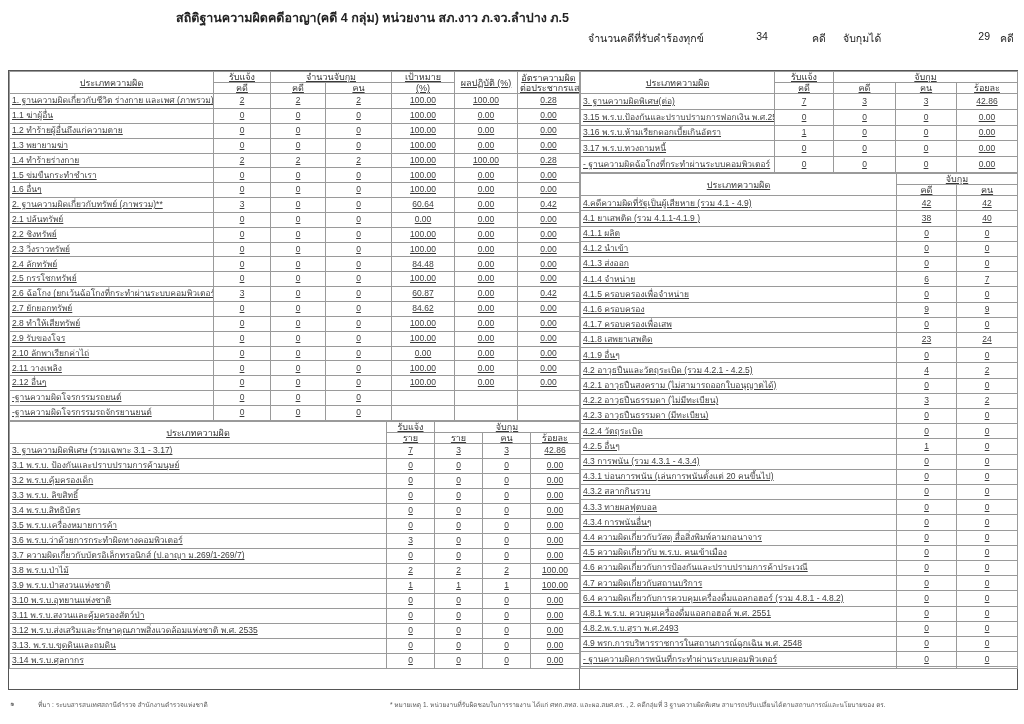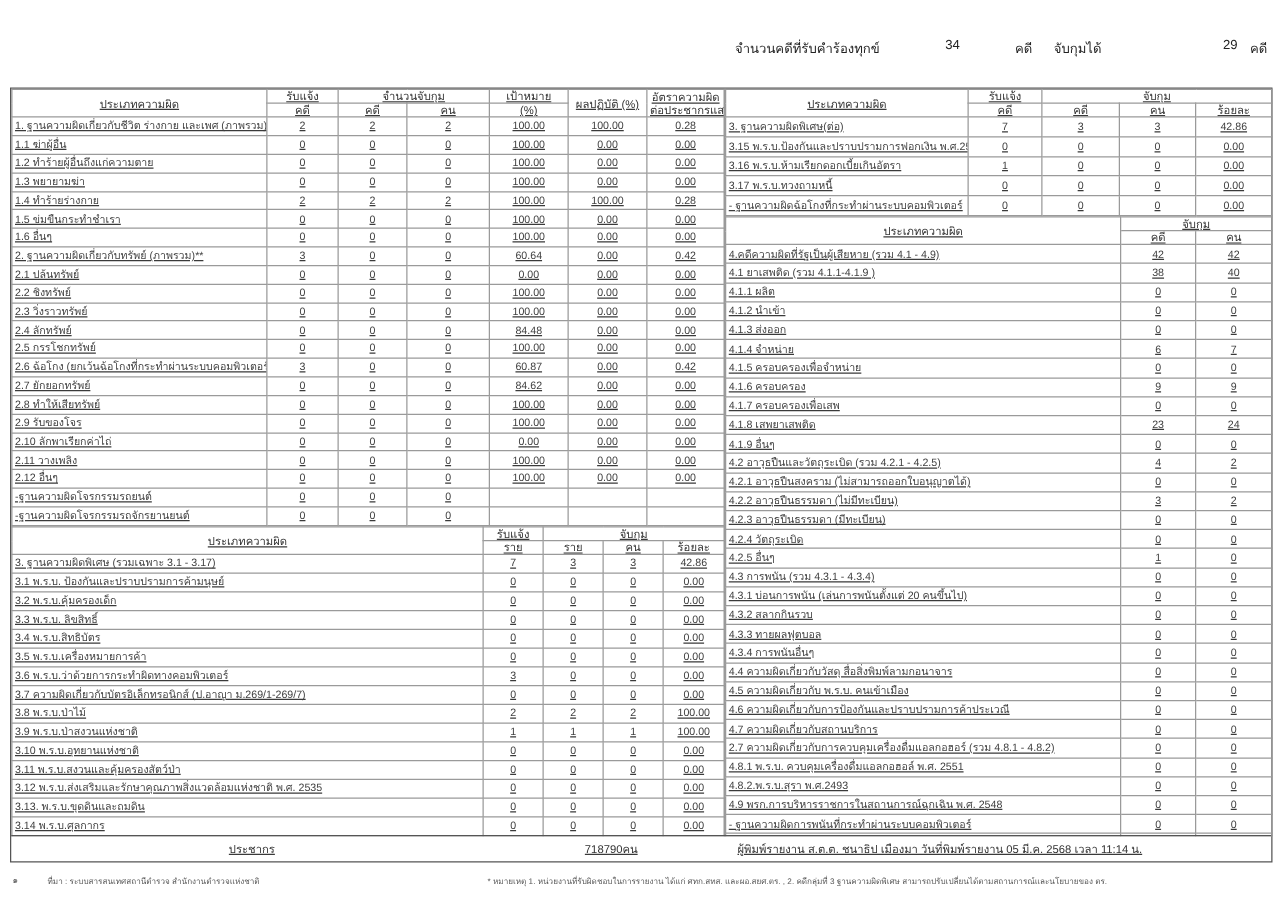--- a/index.html
+++ b/index.html
@@ -37,20 +37,21 @@
   #notes{position:absolute;left:0;top:698px;width:1024px;height:20px;font-size:6.5px;color:#555;}
   #notes .mark{position:absolute;left:10px;top:0;font-size:7px;}
   #notes .src{position:absolute;left:38px;top:2px;}
   #notes .rem{position:absolute;left:390px;top:2px;}
 </style>
 </head>
 <body>
 
 <div id="page">
 
+  <div class="title">สถิติฐานความผิดคดีอาญา(คดี 4 กลุ่ม) หน่วยงาน สภ.งาว ภ.จว.ลำปาง ภ.5</div>
 
   <div class="subline">
     <span class="tot-lab">จำนวนคดีที่รับคำร้องทุกข์</span>
     <span class="tot-val">34</span>
     <span class="unit1">คดี</span>
     <span class="arr-lab">จับกุมได้</span>
     <span class="arr-val">29</span>
     <span class="unit2">คดี</span>
   </div>
 
@@ -622,21 +623,21 @@
                 <td class="lbl">4.6 ความผิดเกี่ยวกับการป้องกันและปราบปรามการค้าประเวณี</td>
                 <td class="num">0</td>
                 <td class="num">0</td>
               </tr>
               <tr>
                 <td class="lbl">4.7 ความผิดเกี่ยวกับสถานบริการ</td>
                 <td class="num">0</td>
                 <td class="num">0</td>
               </tr>
               <tr>
-                <td class="lbl">2.7 ความผิดเกี่ยวกับการควบคุมเครื่องดื่มแอลกอฮอร์ (รวม 4.8.1 - 4.8.2)</td>
+                <td class="lbl">6.4 ความผิดเกี่ยวกับการควบคุมเครื่องดื่มแอลกอฮอร์ (รวม 4.8.1 - 4.8.2)</td>
                 <td class="num">0</td>
                 <td class="num">0</td>
               </tr>
               <tr>
                 <td class="lbl">4.8.1 พ.ร.บ. ควบคุมเครื่องดื่มแอลกอฮอล์ พ.ศ. 2551</td>
                 <td class="num">0</td>
                 <td class="num">0</td>
               </tr>
               <tr>
                 <td class="lbl">4.8.2.พ.ร.บ.สุรา พ.ศ.2493</td>
@@ -656,25 +657,20 @@
               <tr class="emph">
                 <td class="lbl"></td>
                 <td class="num"></td>
                 <td class="num"></td>
               </tr>
             </tbody>
         </table>
       </div>
     </div>
 
-    <div id="grid-footer">
-      <div class="f1">ประชากร</div>
-      <div class="f2">718790คน</div>
-      <div class="f3">ผู้พิมพ์รายงาน ส.ต.ต. ชนาธิป เมืองมา วันที่พิมพ์รายงาน 05 มี.ค. 2568  เวลา 11:14 น.</div>
-    </div>
   </div>
 
   <div id="notes">
     <span class="mark">๑</span>
     <span class="src">ที่มา : ระบบสารสนเทศสถานีตำรวจ สำนักงานตำรวจแห่งชาติ</span>
     <span class="rem">* หมายเหตุ  1. หน่วยงานที่รับผิดชอบในการรายงาน ได้แก่ ศทก.สทส. และผอ.สยศ.ตร. , 2. คดีกลุ่มที่ 3 ฐานความผิดพิเศษ สามารถปรับเปลี่ยนได้ตามสถานการณ์และนโยบายของ ตร.</span>
   </div>
 
 </div>
 

